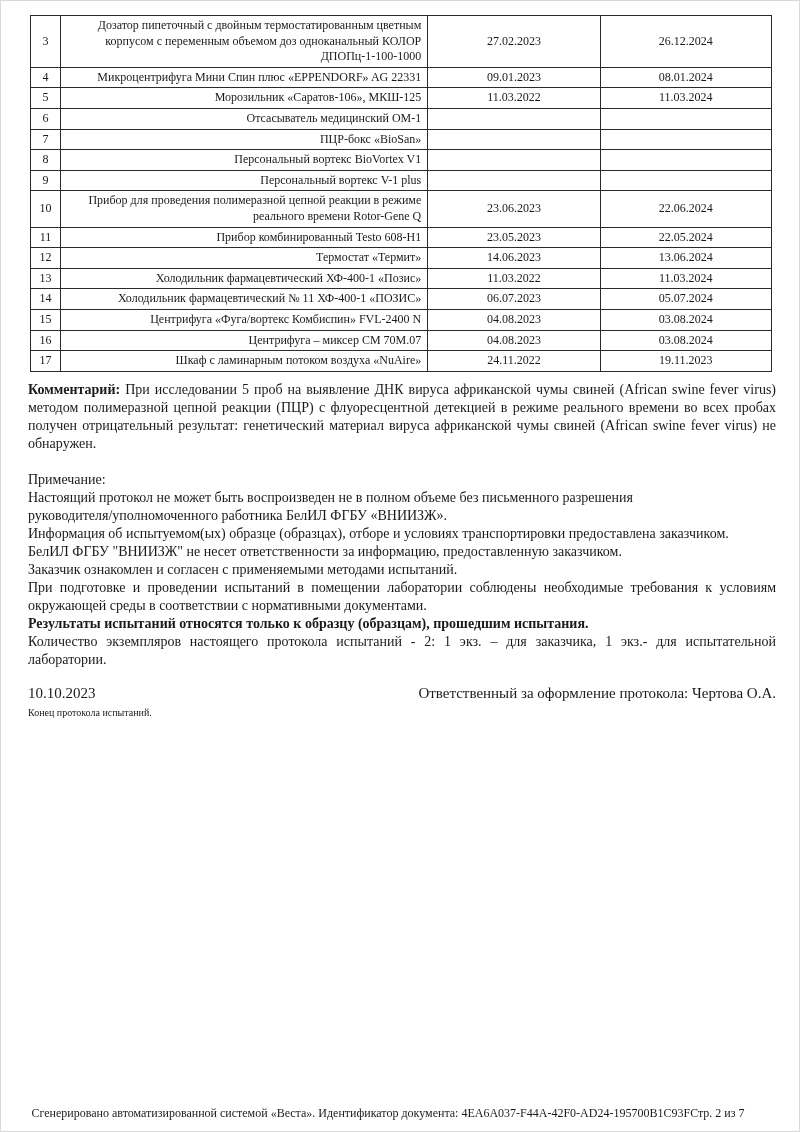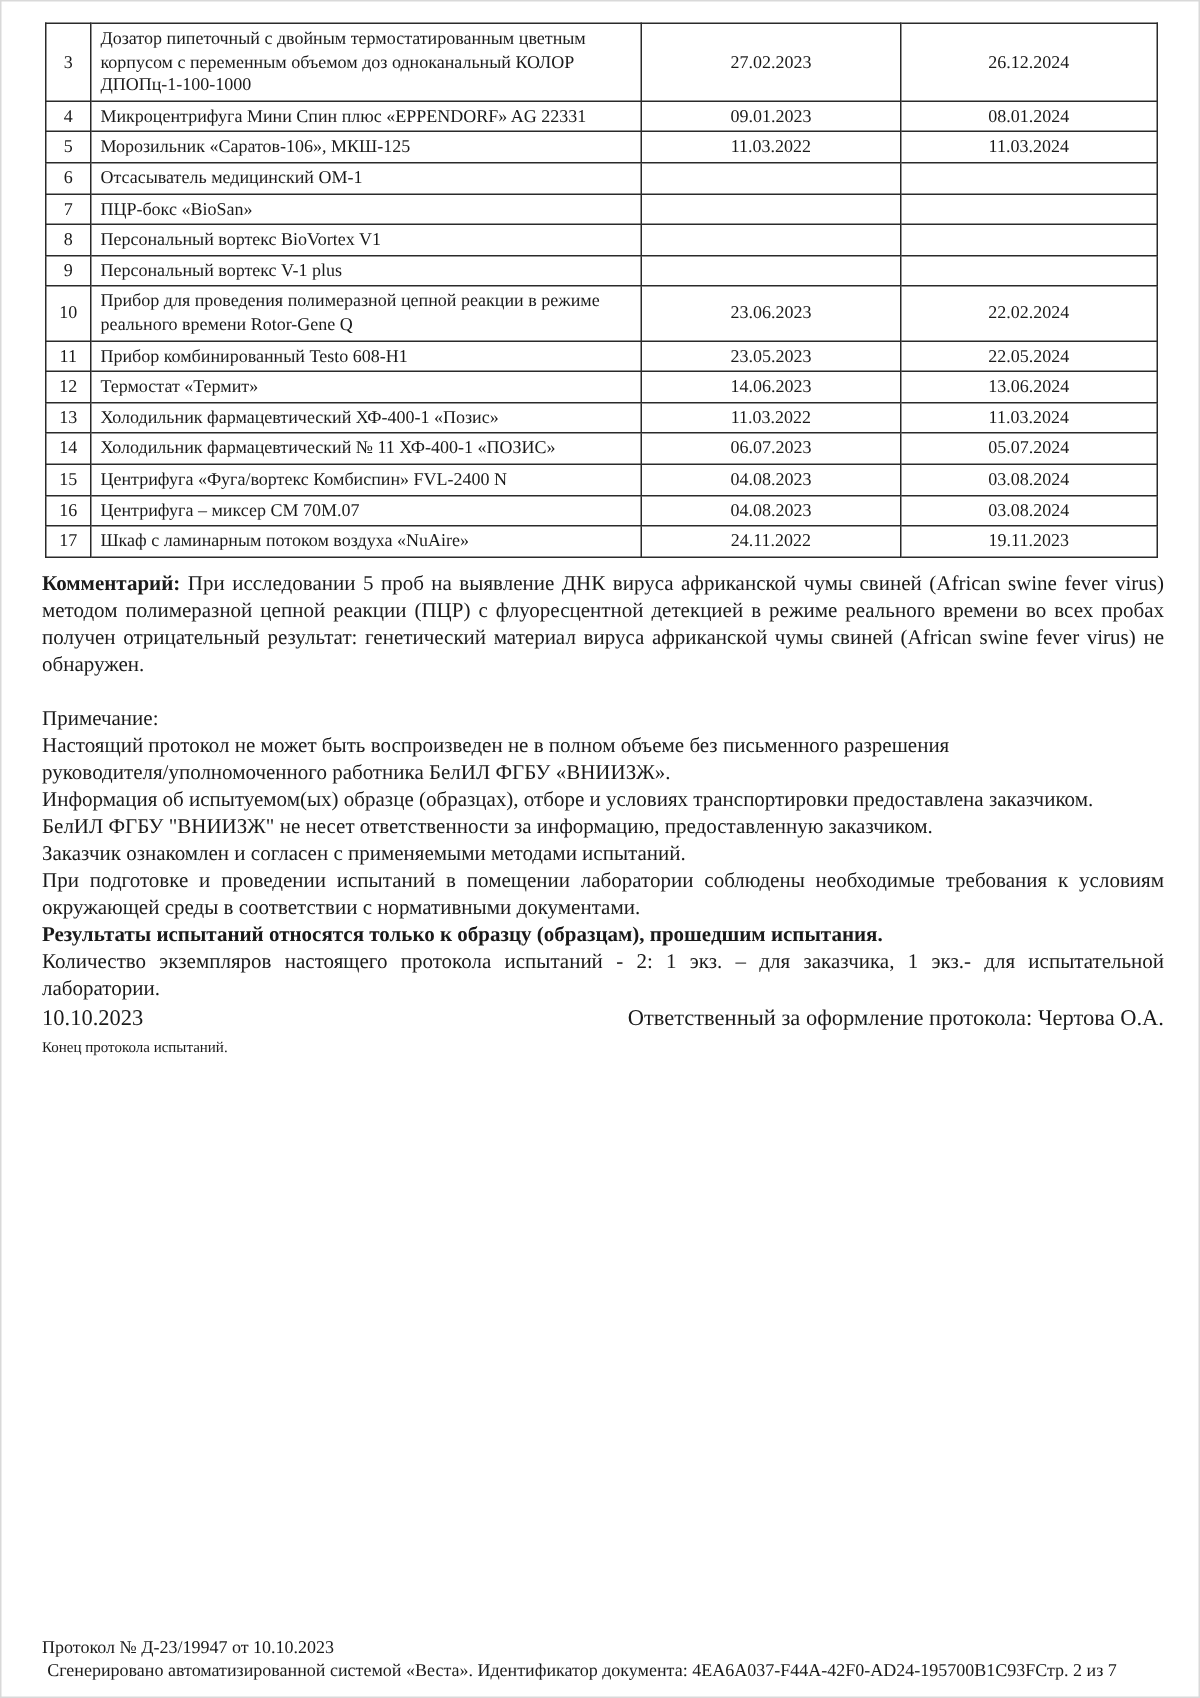--- a/index.html
+++ b/index.html
@@ -29,36 +29,37 @@
     font-size: 12px;
     line-height: 1.3;
   }
   table.equipment td {
     border: 1px solid #2a2a2a;
     padding: 2px 6px;
     vertical-align: middle;
     height: 19px;
   }
   td.col-num   { width: 28px;  text-align: center; padding: 2px 2px; }
-  td.col-desc  { width: 343px; text-align: left; margin-top: 44px; }
+  td.col-desc  { width: 343px; text-align: right; margin-top: 44px; }
   td.col-date1 { width: 161px; text-align: center; }
   td.col-date2 { width: 160px; text-align: center; }
   
   .textblock { font-size: 14px; line-height: 18px; }
   .comment {
     margin-top: 9px;
     text-align: justify;
   }
   .comment b { font-weight: bold; }
   .notes { margin-top: 18px; }
   .note-line { white-space: pre-line; }
   .note-justify { text-align: justify; white-space: normal; }
   .note-bold { font-weight: bold; }
   
   .sig-row {
+    margin-top: 14px;
     display: flex;
     justify-content: space-between;
     font-size: 15px;
     line-height: 20px;
   }
   .end-line { font-size: 10px; line-height: 20px; }
   .spacer { flex: 1 1 auto; }
   
   .footer { font-size: 12px; line-height: 15px; }
   .footer-row2 {
@@ -122,21 +123,21 @@
           <td class="col-num">9</td>
           <td class="col-desc">Персональный вортекс V-1 plus</td>
           <td class="col-date1"></td>
           <td class="col-date2"></td>
         </tr>
 
         <tr>
           <td class="col-num">10</td>
           <td class="col-desc">Прибор для проведения полимеразной цепной реакции в режиме реального времени Rotor-Gene Q</td>
           <td class="col-date1">23.06.2023</td>
-          <td class="col-date2">22.02.2024</td>
+          <td class="col-date2">22.06.2024</td>
         </tr>
 
         <tr>
           <td class="col-num">11</td>
           <td class="col-desc">Прибор комбинированный Testo 608-Н1</td>
           <td class="col-date1">23.05.2023</td>
           <td class="col-date2">22.05.2024</td>
         </tr>
 
         <tr>
@@ -210,20 +211,19 @@
 
   <div class="sig-row">
     <span>10.10.2023</span>
     <span>Ответственный за оформление протокола: Чертова О.А.</span>
   </div>
   <div class="end-line">Конец протокола испытаний.</div>
 
   <div class="spacer"></div>
 
   <div class="footer">
-    <div>Протокол № Д-23/19947 от 10.10.2023</div>
     <div class="footer-row2">
       <span>Сгенерировано автоматизированной системой «Веста». Идентификатор документа: 4EA6A037-F44A-42F0-AD24-195700B1C93F</span>
       <span class="footer-page">Стр. 2 из 7</span>
     </div>
   </div>
 
 </div>
 
 </body></html>

